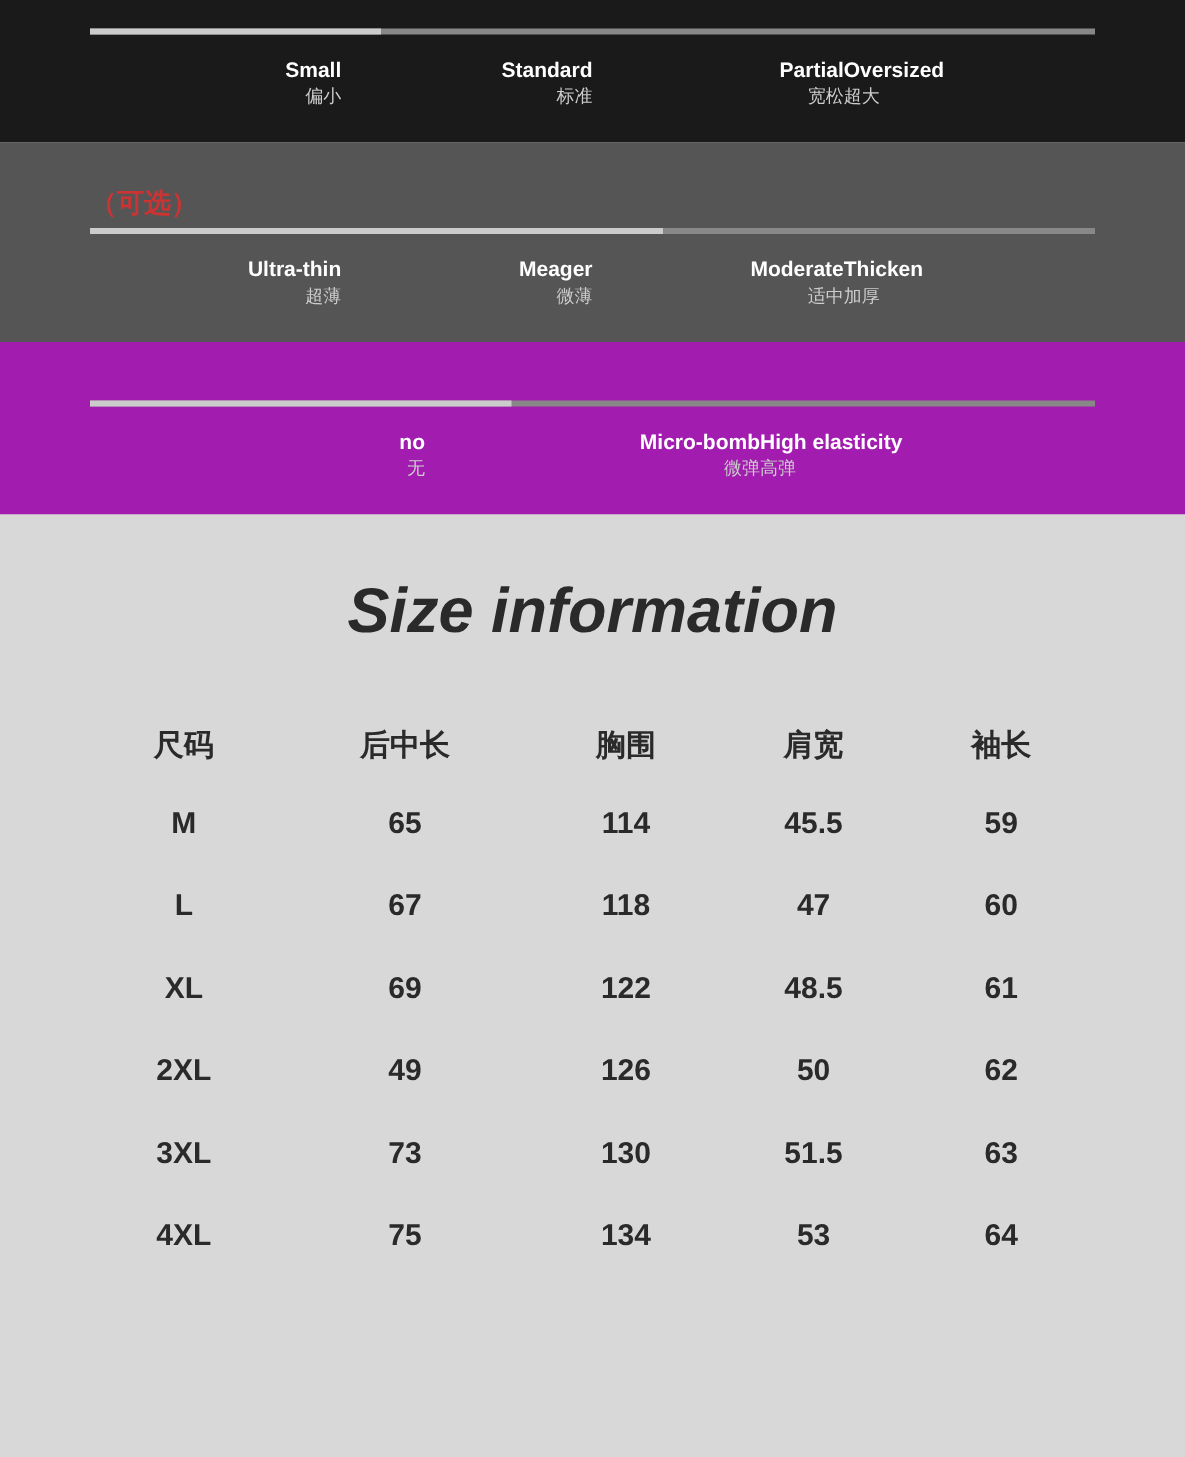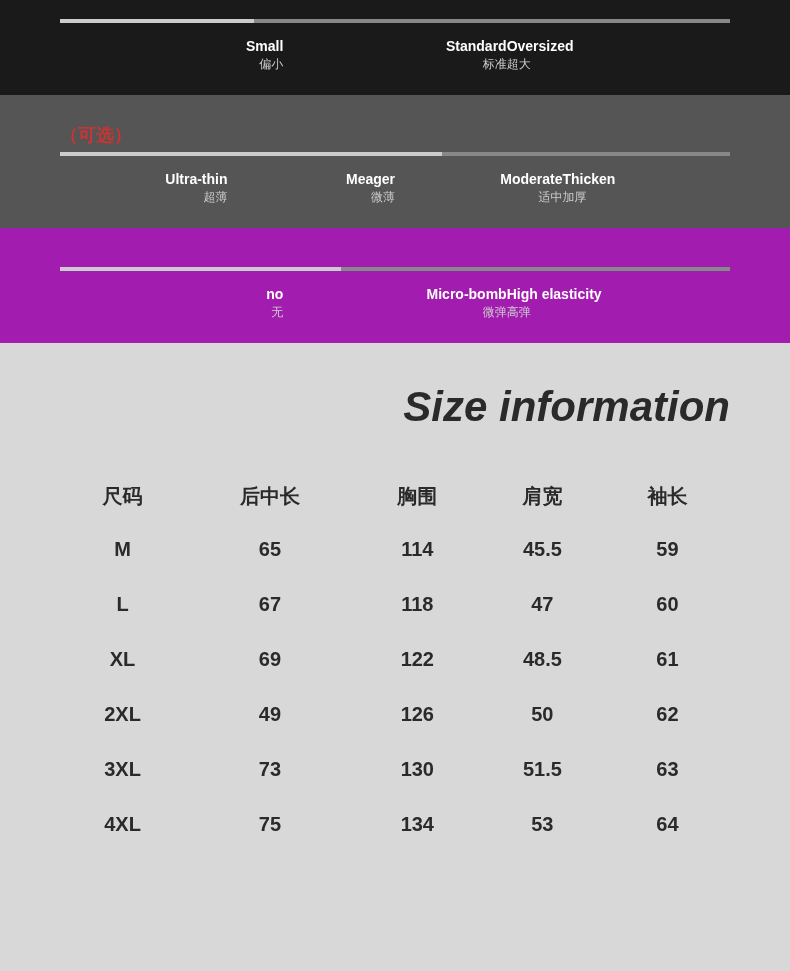--- a/index.html
+++ b/index.html
@@ -104,21 +104,21 @@
       margin-top: 2px;
     }
 
     
     .size-info {
       background: #d8d8d8;
       padding: 40px 60px 50px 60px;
     }
 
     .size-title {
-      text-align: right;
+      text-align: center;
       font-size: 42px;
       font-weight: 900;
       color: #2a2a2a;
       margin-bottom: 40px;
       font-style: italic;
     }
 
     .size-table {
       width: 100%;
       border-collapse: collapse;
@@ -155,20 +155,24 @@
     </div>
   </div>
   <div class="labels-row">
     <div class="label-item">
       <span class="label-en">Small</span>
       <span class="label-zh">偏小</span>
     </div>
     <div class="label-item">
       <span class="label-en">Standard</span>
       <span class="label-zh">标准</span>
+    </div>
+    <div class="label-item">
+      <span class="label-en">Partial</span>
+      <span class="label-zh">宽松</span>
     </div>
     <div class="label-item">
       <span class="label-en">Oversized</span>
       <span class="label-zh">超大</span>
     </div>
   </div>
 </div>
 
 <div class="section section-dark">
   <div class="optional-badge">（可选）</div>

